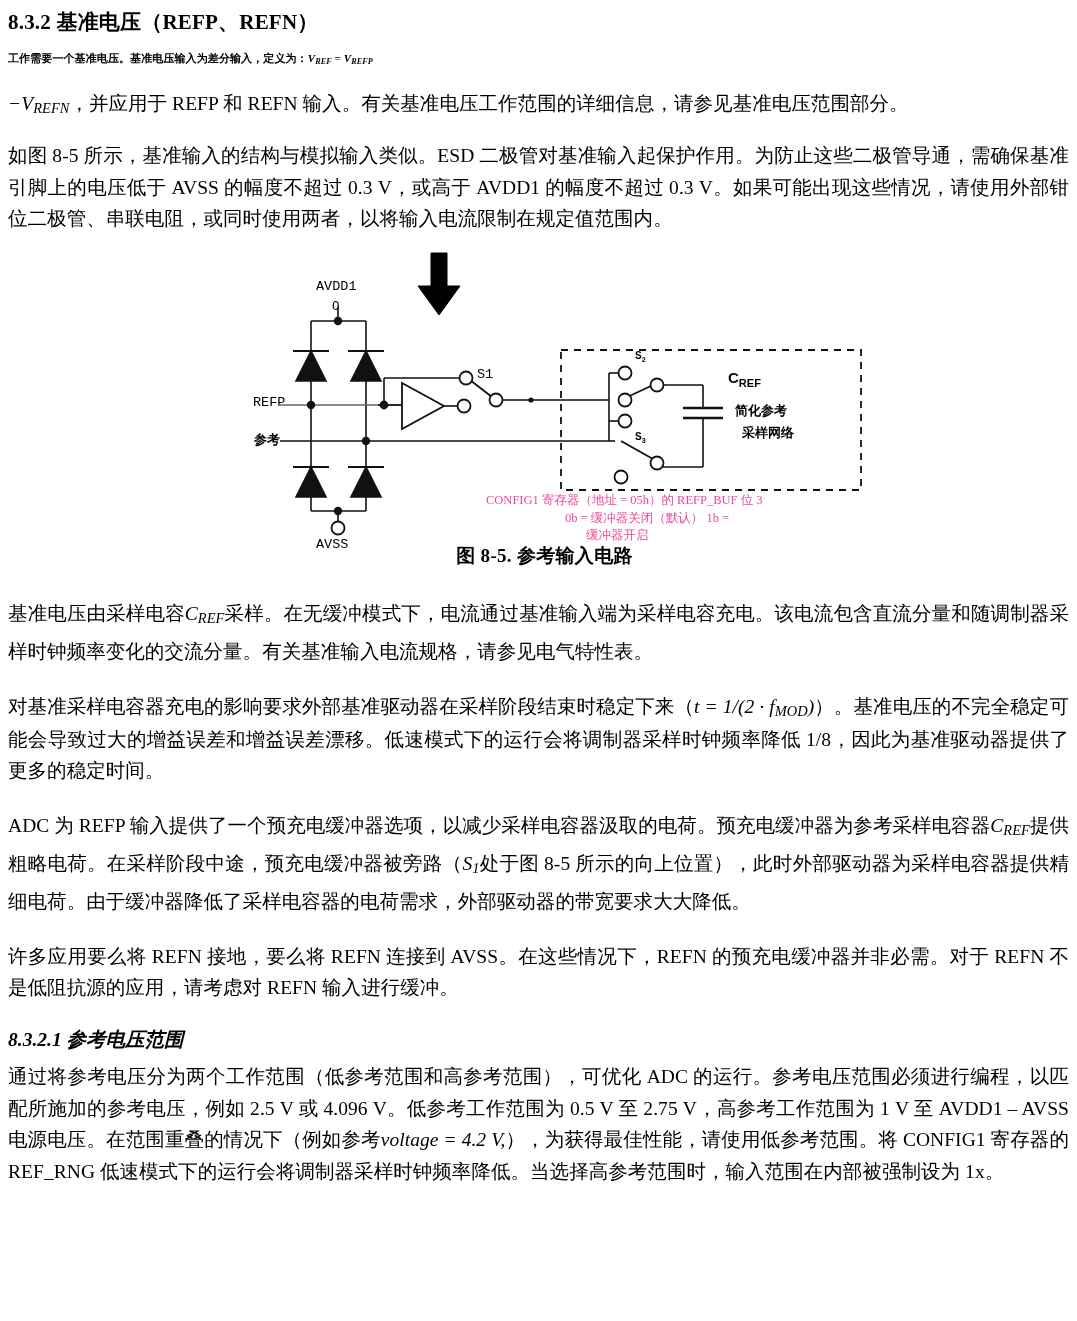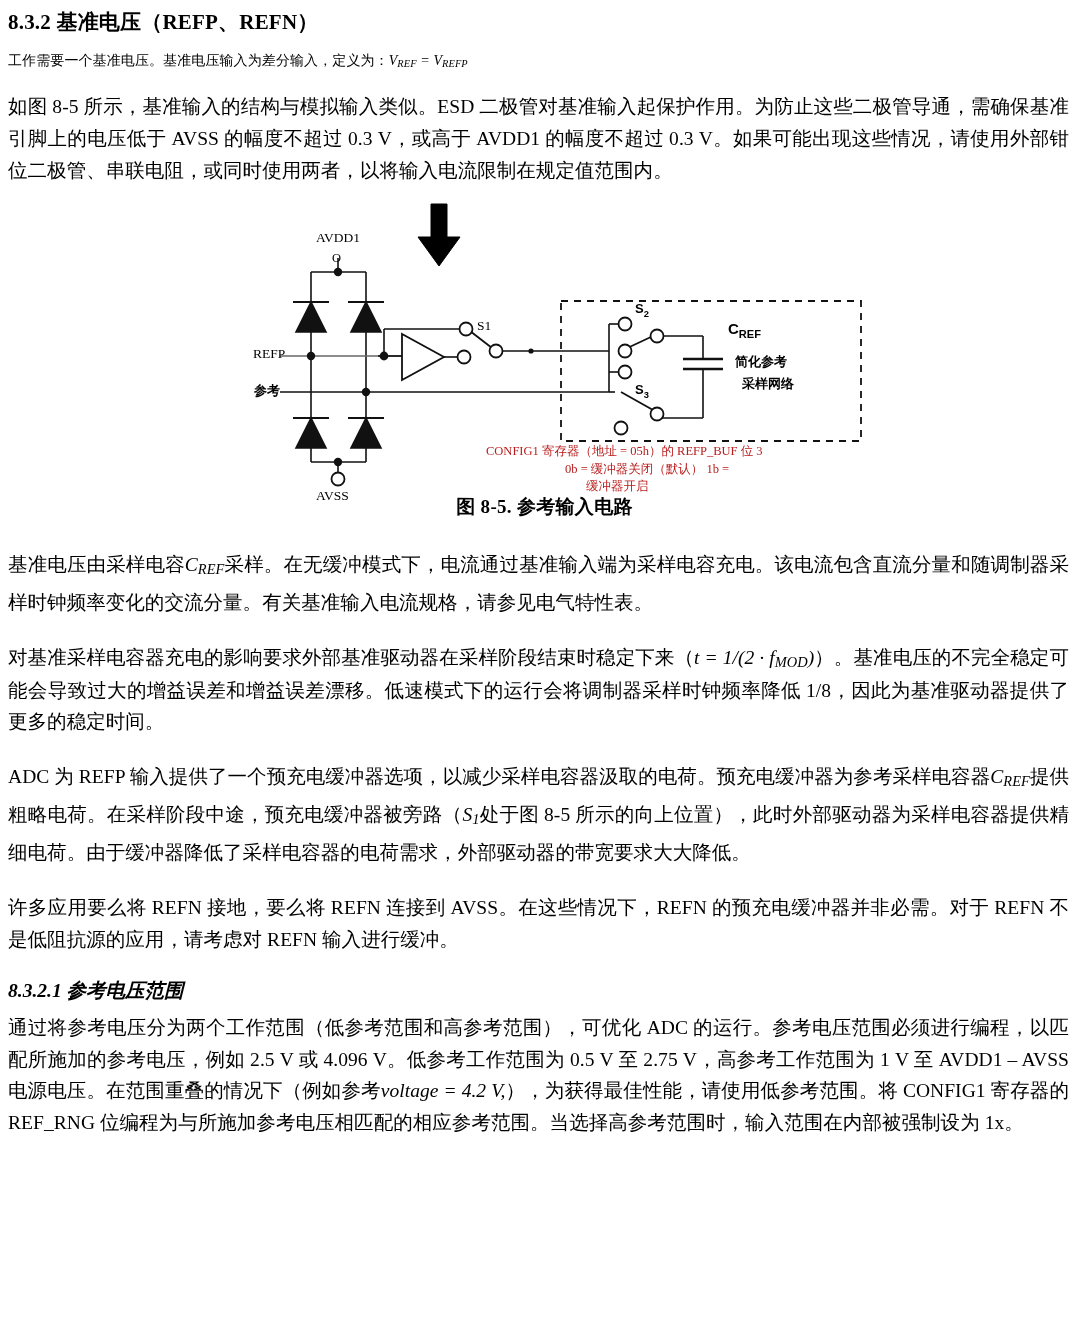--- a/index.html
+++ b/index.html
@@ -32,24 +32,24 @@
   h2.sec-heading {
     font-family: "Liberation Serif", "DejaVu Serif", serif;
     font-weight: bold;
     font-size: 21px;
     line-height: 1.2;
     margin: 10px 0 0 0;
     letter-spacing: 0.2px;
   }
 
   p.tiny {
-    font-size: 14px;
+    font-size: 11px;
     line-height: 1.45;
     margin: 16px 0 12px 0;
-    font-weight: 400;
+    font-weight: 700;
     letter-spacing: 0.1px;
   }
 
   p.body {
     font-size: 19.5px;
     line-height: 1.62;
     margin: 20px 0 0 0;
     text-align: justify;
     text-justify: inter-character;
     letter-spacing: 0.05px;
@@ -93,38 +93,38 @@
     font-size: 19px;
     font-weight: bold;
     margin-top: 2px;
     letter-spacing: 0.3px;
   }
   .annot {
     position: absolute;
     font-size: 12.5px;
     line-height: 1.45;
     font-family: "Liberation Serif", "DejaVu Serif", serif;
-    color: #b91c1c;
+    color: #ec4899;
     white-space: nowrap;
   }
   .annot-l1 { left: 478px; top: 246px; }
   .annot-l2 { left: 557px; top: 264px; }
   .annot-l3 { left: 578px; top: 281px; }
 
   .lbl {
     position: absolute;
     font-size: 13.5px;
-    font-family: Liberation Serif, serif;
+    font-family: Liberation Mono, monospace;
     white-space: nowrap;
   }
   .lbl-small {
     font-size: 12.5px;
   }
   .lbl-sw {
-    font-size: 13px;
+    font-size: 10px;
     font-weight: bold;
     font-family: "Liberation Sans", "DejaVu Sans", sans-serif;
   }
   .lbl-sw sub { font-size: 0.72em; }
   .lbl-cref {
     font-size: 15px;
     font-weight: bold;
     font-family: "Liberation Sans", "DejaVu Sans", sans-serif;
   }
   .lbl-cref sub { font-size: 0.74em; }
@@ -139,20 +139,23 @@
 
 <div class="page">
   <div class="wrap">
 
     <h2 class="sec-heading">8.3.2 基准电压（REFP、REFN）</h2>
 
     <p class="tiny">
       <span>工作需要一个基准电压。基准电压输入为差分输入，定义为：</span><span class="mathi"><span>V</span><span class="sb">REF</span><span> = </span><span>V</span><span class="sb">REFP</span></span>
     </p>
 
+    <p class="body">
+      <span class="mathi"><span>−V</span><span class="sb">REFN</span></span><span>，并应用于 REFP 和 REFN 输入。有关基准电压工作范围的详细信息，请参见基准电压范围部分。</span>
+    </p>
 
     <p class="body">如图 8-5 所示，基准输入的结构与模拟输入类似。ESD 二极管对基准输入起保护作用。为防止这些二极管导通，需确保基准引脚上的电压低于 AVSS 的幅度不超过 0.3 V，或高于 AVDD1 的幅度不超过 0.3 V。如果可能出现这些情况，请使用外部钳位二极管、串联电阻，或同时使用两者，以将输入电流限制在规定值范围内。</p>
 
     <div class="figure-block">
 
       <svg class="figure-svg" width="1061" height="300" viewBox="0 0 1061 300">
         <g stroke="#111" fill="none" stroke-width="1.6">
 
           <line x1="330" y1="62" x2="330" y2="76"></line>
           <line x1="303" y1="76" x2="358" y2="76"></line>
@@ -284,17 +287,17 @@
 
     <p class="body loose">
       <span>ADC 为 REFP 输入提供了一个预充电缓冲器选项，以减少采样电容器汲取的电荷。预充电缓冲器为参考采样电容器</span><span class="mathi"><span>C</span><span class="sb">REF</span></span><span>提供粗略电荷。在采样阶段中途，预充电缓冲器被旁路（</span><span class="mathi"><span>S</span><span class="sb">1</span></span><span>处于图 8-5 所示的向上位置），此时外部驱动器为采样电容器提供精细电荷。由于缓冲器降低了采样电容器的电荷需求，外部驱动器的带宽要求大大降低。</span>
     </p>
 
     <p class="body">许多应用要么将 REFN 接地，要么将 REFN 连接到 AVSS。在这些情况下，REFN 的预充电缓冲器并非必需。对于 REFN 不是低阻抗源的应用，请考虑对 REFN 输入进行缓冲。</p>
 
     <h3 class="subsec">8.3.2.1 参考电压范围</h3>
 
     <p class="body" style="margin-top:8px;">
-      <span>通过将参考电压分为两个工作范围（低参考范围和高参考范围），可优化 ADC 的运行。参考电压范围必须进行编程，以匹配所施加的参考电压，例如 2.5 V 或 4.096 V。低参考工作范围为 0.5 V 至 2.75 V，高参考工作范围为 1 V 至 AVDD1 – AVSS 电源电压。在范围重叠的情况下（例如参考</span><span class="mathi">voltage = 4.2 V,</span><span>），为获得最佳性能，请使用低参考范围。将 CONFIG1 寄存器的 REF_RNG 位编程为与所施加参考电压相匹配的相应参考范围。当选择高参考范围时，输入范围在内部被强制设为 1x。</span>
+      <span>通过将参考电压分为两个工作范围（低参考范围和高参考范围），可优化 ADC 的运行。参考电压范围必须进行编程，以匹配所施加的参考电压，例如 2.5 V 或 4.096 V。低参考工作范围为 0.5 V 至 2.75 V，高参考工作范围为 1 V 至 AVDD1 – AVSS 电源电压。在范围重叠的情况下（例如参考</span><span class="mathi">voltage = 4.2 V,</span><span>），为获得最佳性能，请使用低参考范围。将 CONFIG1 寄存器的 REF_RNG 低速模式下的运行会将调制器采样时钟频率降低。当选择高参考范围时，输入范围在内部被强制设为 1x。</span>
     </p>
 
   </div>
 </div>
 
 </body></html>

